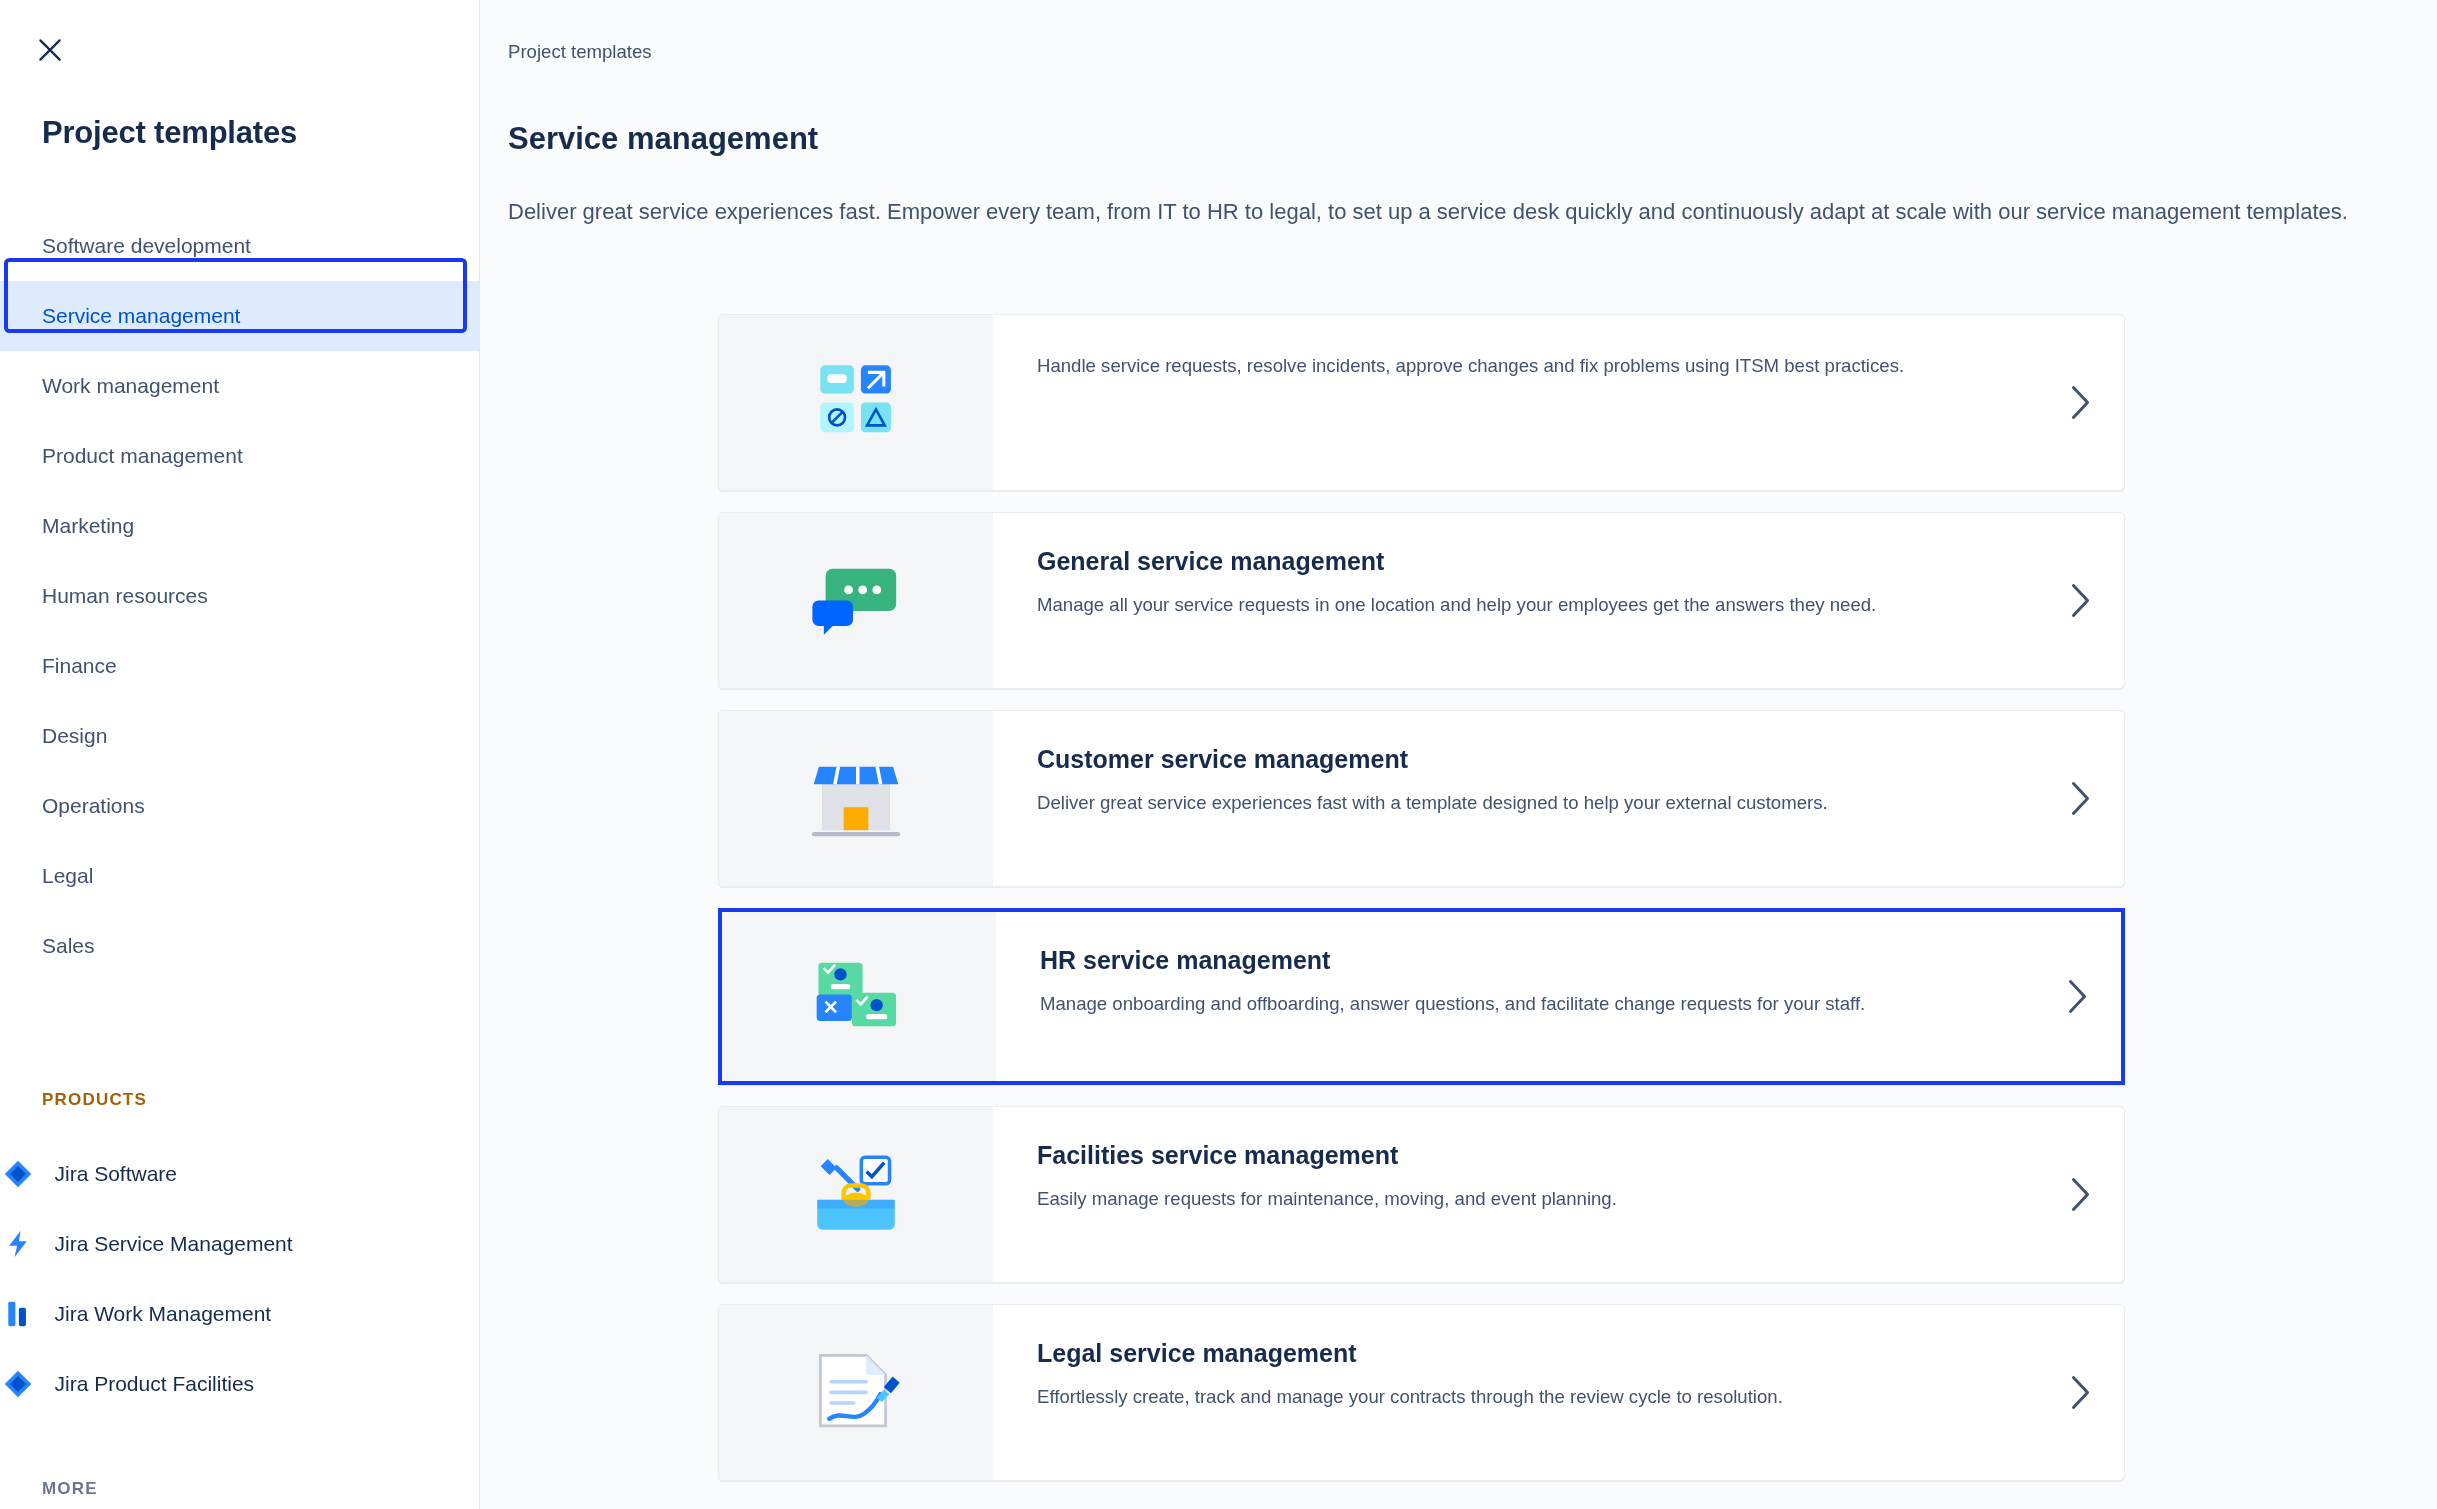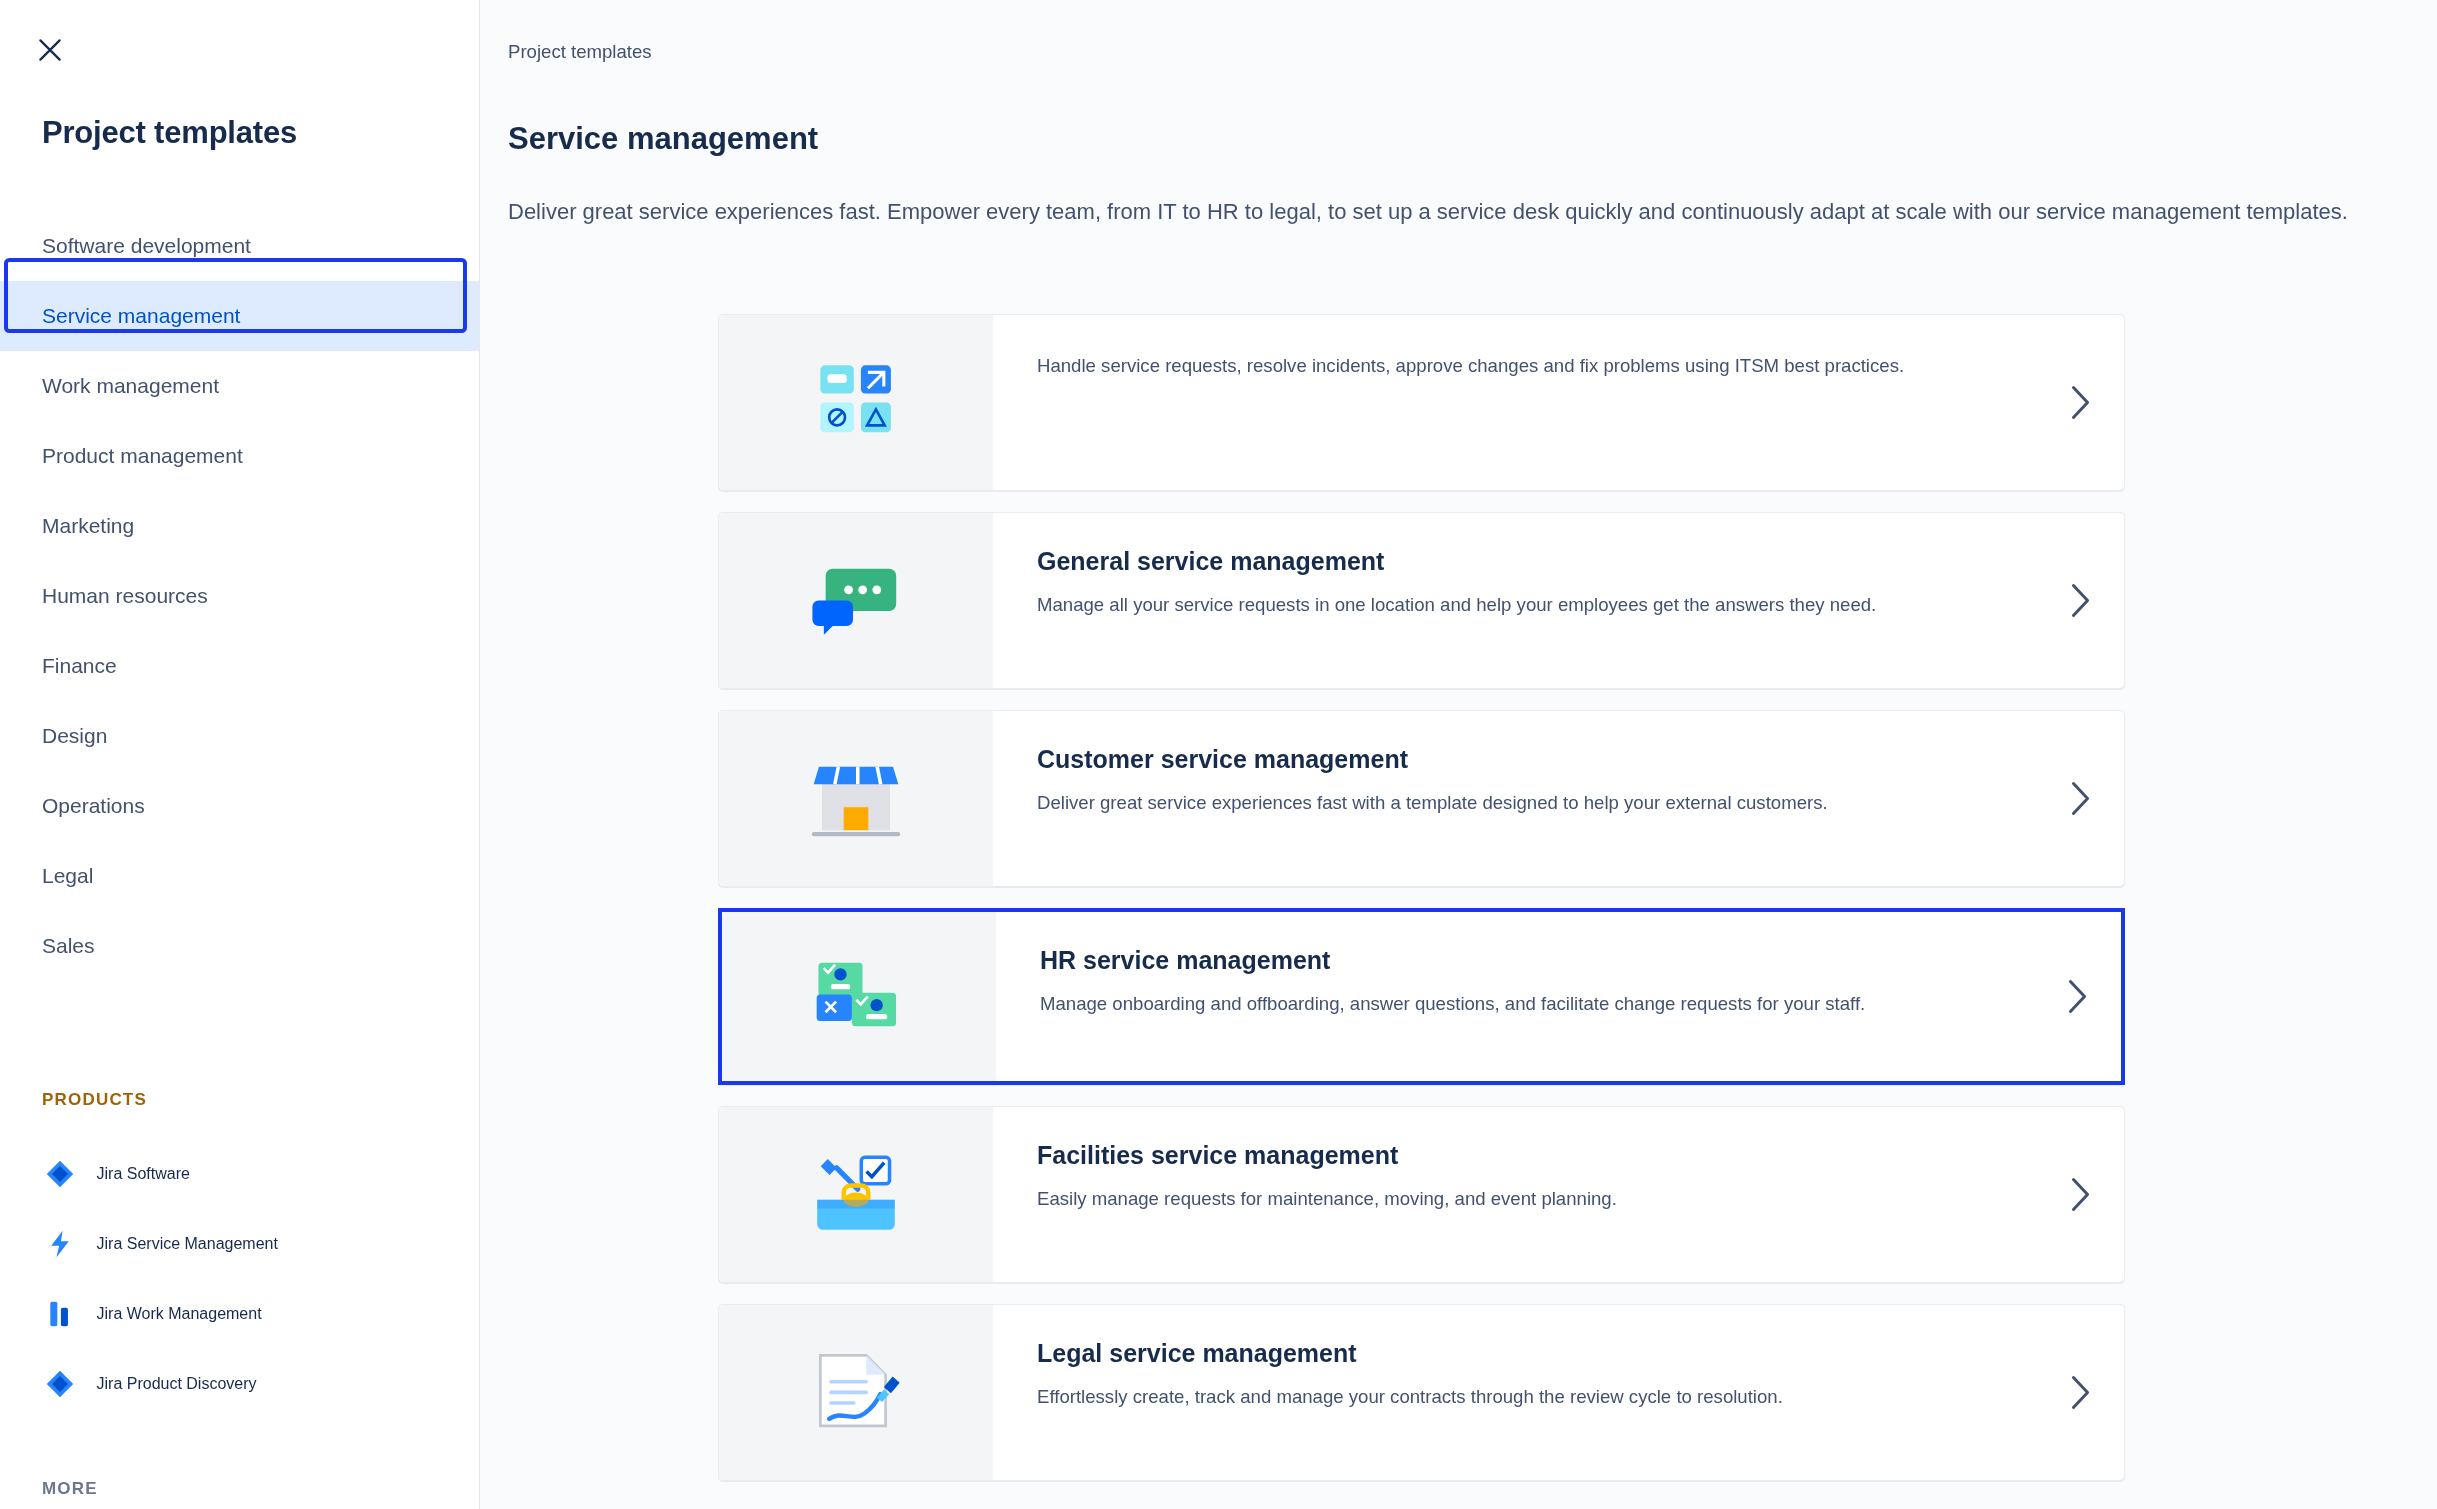--- a/index.html
+++ b/index.html
@@ -81,22 +81,21 @@
     text-align: center;
   }
   .product-list {
     position: absolute;
     top: 1139px; left: 0; right: 0;
   }
   .product-item {
     height: 70px;
     display: flex;
     align-items: center;
-    padding-left: 42px;
-    font-size: 16px;
+    font-size: 21px;
     color: #172b4d;
     cursor: pointer;
   }
   .product-icon {
     width: 35px; height: 35px;
     margin-right: 19.5px;
     display: flex; align-items: center; justify-content: center;
     flex: 0 0 35px;
   }
   .more-label {
@@ -279,21 +278,21 @@
         </span>
         <span>Jira Work Management</span>
       </div>
       <div class="product-item">
         <span class="product-icon">
           <svg width="30" height="30" viewBox="0 0 34 34">
             <path d="M17 2 L32 17 L17 32 L2 17 Z" fill="#2684ff"></path>
             <path d="M17 8 L26 17 L17 26 L8 17 Z" fill="#0052cc"></path>
           </svg>
         </span>
-        <span>Jira Product Discovery</span>
+        <span>Jira Product Facilities</span>
       </div>
     </div>
 
     <div class="more-label">MORE</div>
   </div>
 
   <div class="main">
     <div class="breadcrumb">Project templates</div>
     <div class="main-title">Service management</div>
     <div class="main-desc">Deliver great service experiences fast. Empower every team, from IT to HR to legal, to set up a service desk quickly and continuously adapt at scale with our service management templates.</div>

